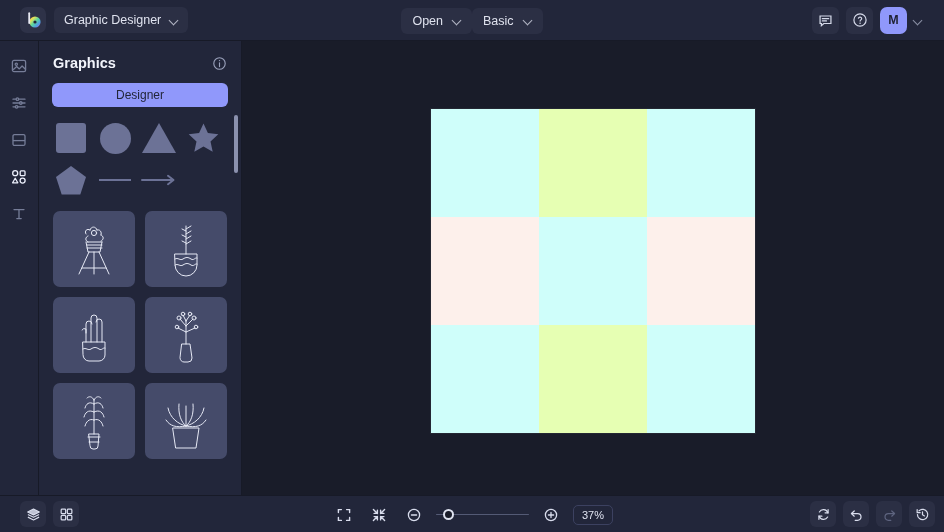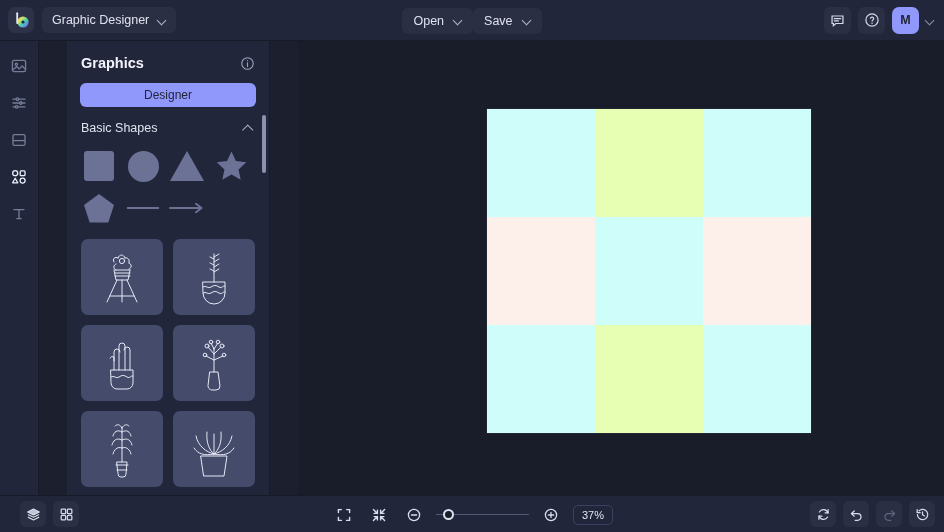--- a/index.html
+++ b/index.html
@@ -11,21 +11,21 @@
     -webkit-font-smoothing: antialiased;
   }
   .app { position: relative; width: 944px; height: 532px; display: flex; flex-direction: column; }
 
   
   .header {
     height: 41px; flex: 0 0 41px;
     background: #22263a;
     border-bottom: 1px solid #171a27;
     display: flex; align-items: center;
-    padding: 0 4px;
+    padding: 0 16px;
     position: relative;
     justify-content: center;
   }
   .logo {
     width: 26px; height: 26px; border-radius: 7px;
     background: #2e3248;
     display: flex; align-items: center; justify-content: center;
     margin-left: 4px; margin-right: 8px;
   }
   .logo svg { display: block; }
@@ -68,21 +68,21 @@
   }
   .avatar {
     width: 27px; height: 27px; border-radius: 7px;
     background: #9098fb; color: #1f2233;
     display: flex; align-items: center; justify-content: center;
     font-size: 12.5px; font-weight: bold; cursor: pointer;
   }
   .avatar-chev { color: #aeb4c8; margin-left: -1px; margin-right: 2px; }
 
   
-  .body { flex: 1; display: flex; min-height: 0; gap: 28px; }
+  .body { flex: 1; display: flex; min-height: 0; }
 
   
   .rail {
     width: 39px; flex: 0 0 39px; background: #22263a;
     border-right: 1px solid #171a27;
     display: flex; flex-direction: column; align-items: center;
     padding-top: 10px; gap: 7px;
   }
   .rail-item {
     width: 30px; height: 30px; border-radius: 6px;
@@ -247,21 +247,21 @@
       <span>Graphic Designer</span>
       <span class="chev"></span>
     </div>
 
     <div class="header-center">
       <button class="hbtn">
         <span>Open</span>
         <span class="chev"></span>
       </button>
       <button class="hbtn">
-        <span>Save</span>
+        <span>Basic</span>
         <span class="chev"></span>
       </button>
     </div>
 
     <div class="header-right">
       <div class="icon-btn">
         <svg width="15" height="15" viewBox="0 0 16 16" fill="none" stroke="currentColor" stroke-width="1.3">
           <path d="M2.2 3.2h11.6v8H6.2l-2.6 2.3v-2.3H2.2z"></path>
           <path d="M4.6 6.1h6.8M4.6 8.4h4.4" stroke-linecap="round"></path>
         </svg>
@@ -330,24 +330,20 @@
           </svg>
         </div>
       </div>
 
       <button class="primary-btn">Designer</button>
 
 
       <div class="panel-scroll">
         <div class="panel-scrollbar"></div>
 
-        <div class="section-head">
-          <div class="section-title">Basic Shapes</div>
-          <div class="caret-up"></div>
-        </div>
 
         <div class="shapes">
           <div class="shape-cell">
               <div class="sq"></div>
             </div>
           <div class="shape-cell">
               <div class="ci"></div>
             </div>
           <div class="shape-cell">
               <div class="tri"></div>

